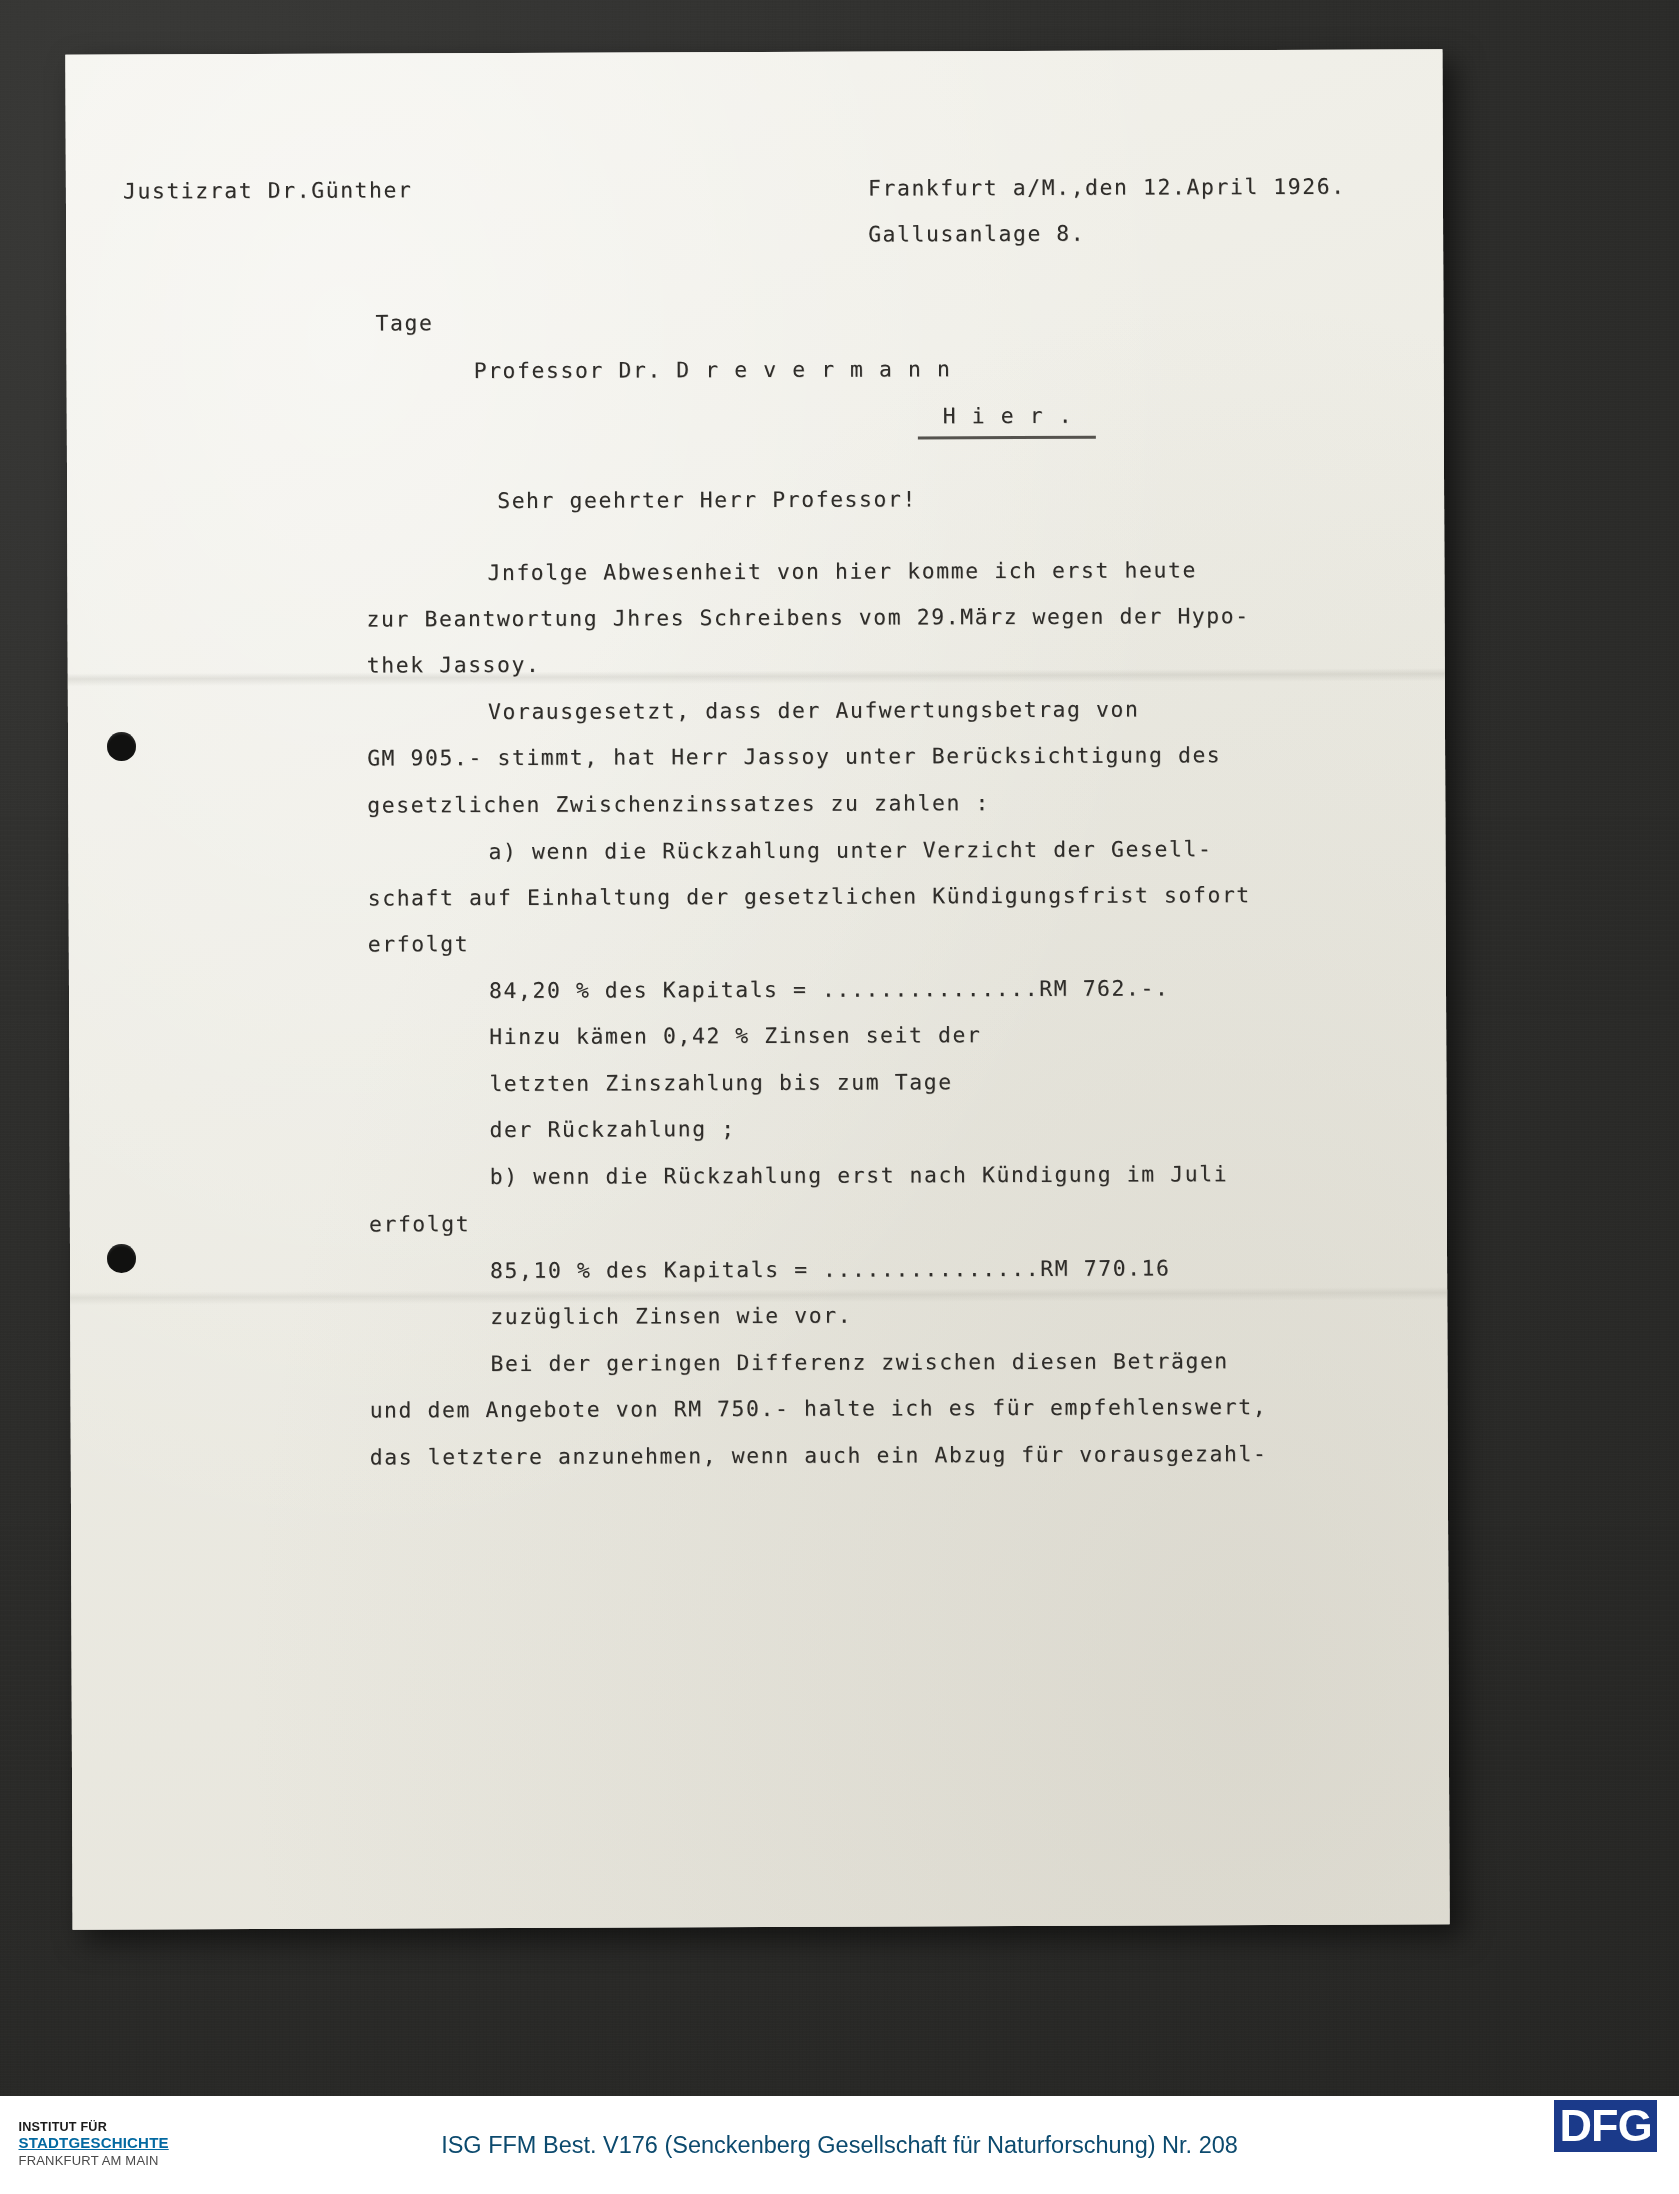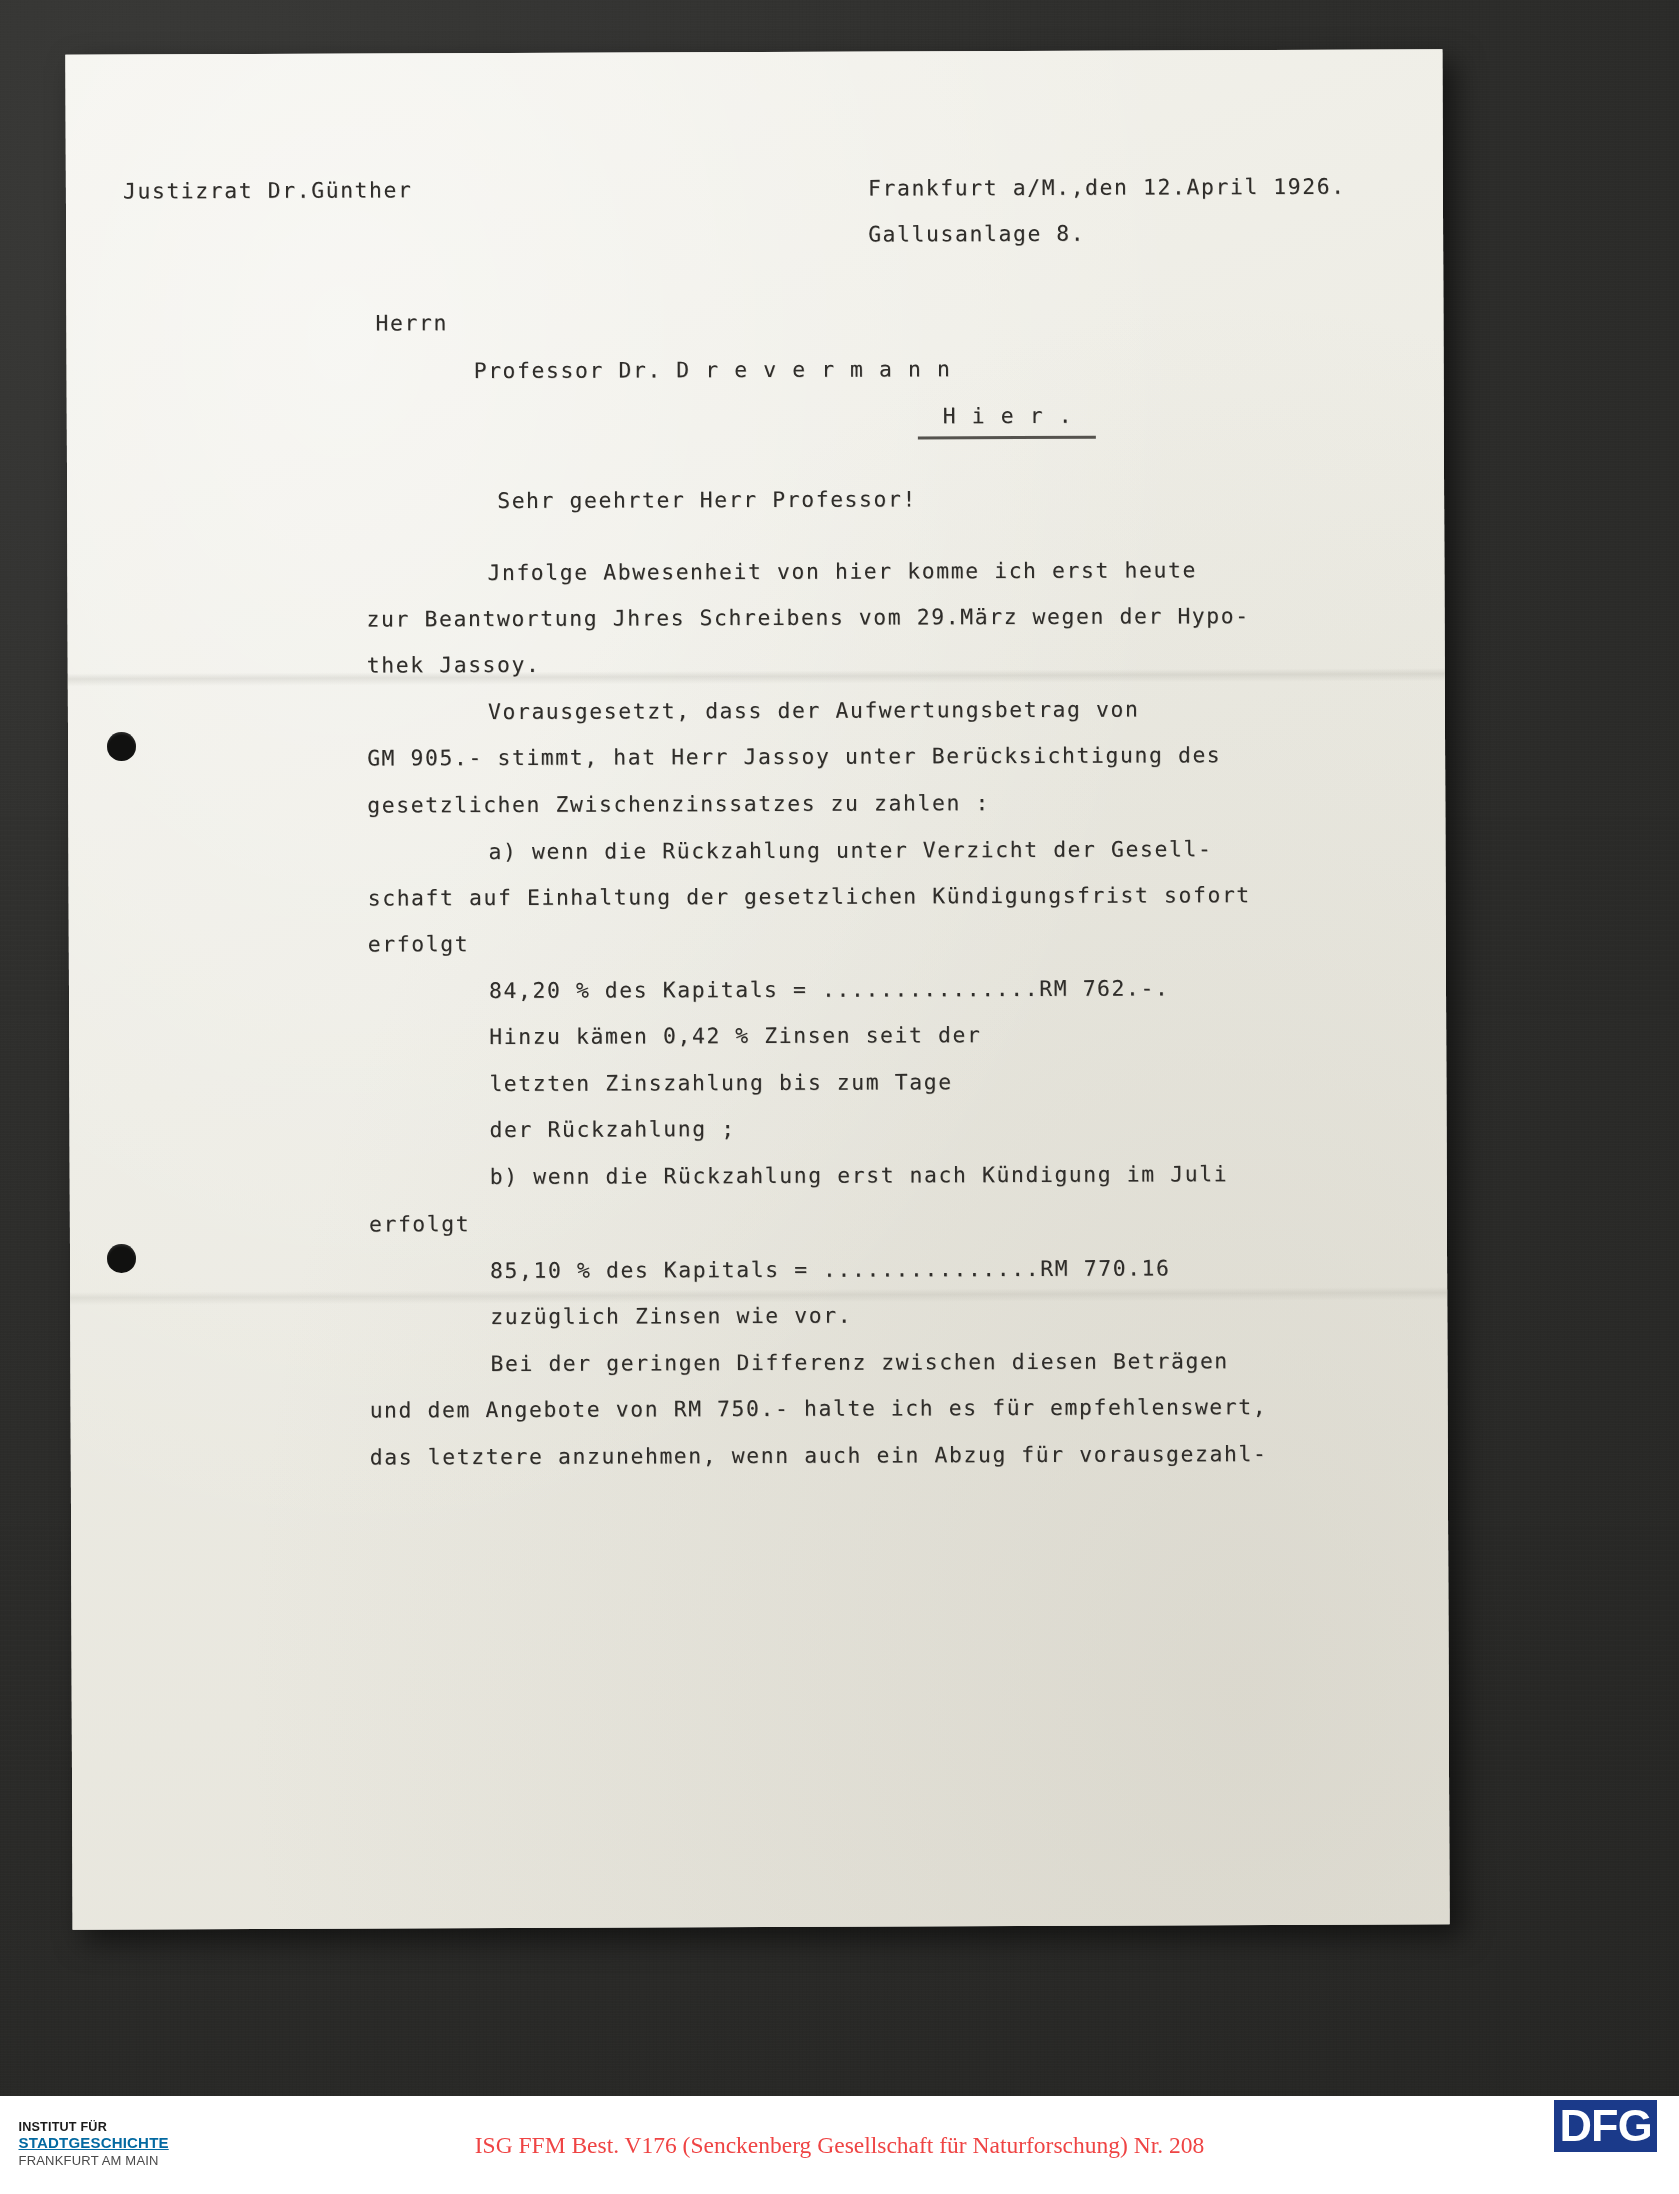--- a/index.html
+++ b/index.html
@@ -115,23 +115,23 @@
   }
   .footer-caption {
     position: absolute;
     left: 0;
     top: 0;
     width: 1679px;
     height: 98px;
     display: flex;
     align-items: center;
     justify-content: center;
-    font-family: Liberation Serif, serif;
+    font-family: Liberation Sans, sans-serif;
     font-size: 23.5px;
-    color: #ef4444;
+    color: #0c4a6e;
   }
   .isg-logo {
     position: absolute;
     left: 18.5px;
     top: 25px;
     width: 151px;
     font-family: "Liberation Sans", sans-serif;
     line-height: 1.08;
   }
   .isg-logo .l1 { font-size: 12.6px; font-weight: bold; color: #1b1b1b; letter-spacing: 0.2px;}
@@ -166,21 +166,21 @@
 
 <div class="sheet">
   <div class="page-inner">
 
     <span class="tw" style="left:57px; top:126px;">Justizrat Dr.Günther</span>
 
     <span class="tw" style="left:802px; top:126px;">Frankfurt a/M.,den 12.April 1926.</span>
 
     <span class="tw" style="left:802px; top:172px;">Gallusanlage 8.</span>
 
-    <span class="tw" style="left:309px; top:259px;">Herrn</span>
+    <span class="tw" style="left:309px; top:259px;">Tage</span>
 
     <span class="tw" style="left:407px; top:307px;">Professor Dr. D r e v e r m a n n</span>
 
     <span class="tw" style="left:852px; top:354px;margin-left:24px;">H i e r .</span>
     <span class="underline-hier" style="left:851px; top:385px; width:178px;"></span>
 
     <span class="tw" style="left:430px; top:437px;">Sehr geehrter Herr Professor!</span>
 
     <span class="tw" style="left:420px; top:509px;">Jnfolge Abwesenheit von hier komme ich erst heute</span>
     <span class="tw" style="left:299px; top:555px;">zur Beantwortung Jhres Schreibens vom 29.März wegen der Hypo-</span>

